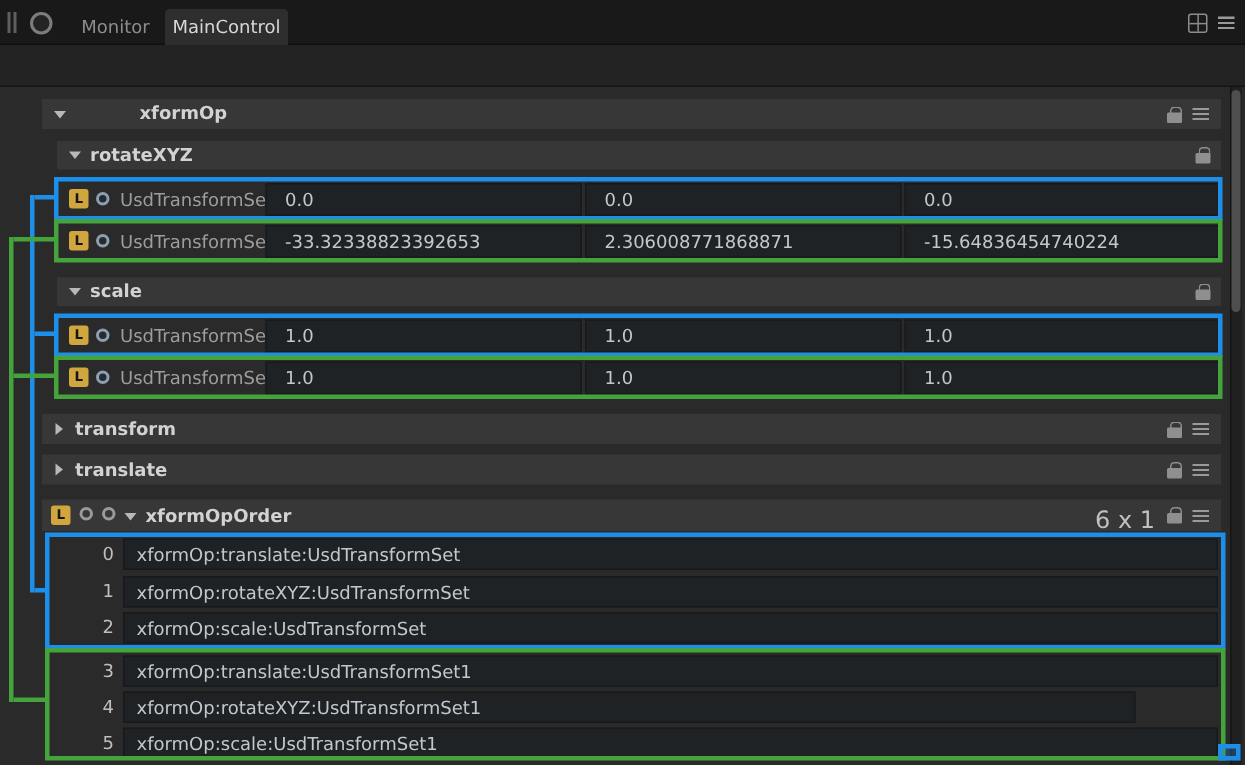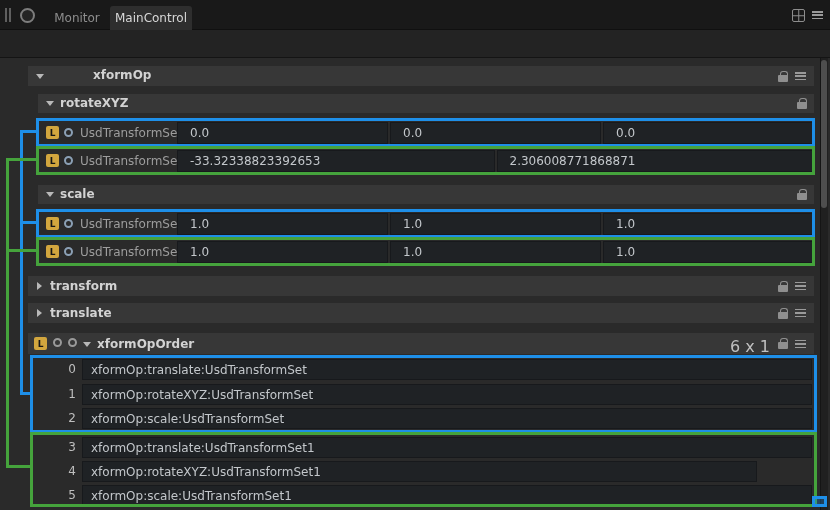--- a/index.html
+++ b/index.html
@@ -141,20 +141,21 @@
     </div>
   </div>
 
   <div>
     <span class="lbadge" style="left:46px;top:154px;">L</span>
     <span class="ring" style="left:64px;top:156px;"></span>
     <span class="rowlabel" style="left:80px;top:150px;">UsdTransformSet1</span>
     <div class="fields3" style="left:177px;top:150px;width:637px;">
       <div class="field">-33.32338823392653</div>
       <div class="field">2.306008771868871</div>
+      <div class="field">-15.64836454740224</div>
     </div>
   </div>
 
   <div class="hdr" style="left:38px;top:185px;width:776px;height:19px;">
     <span class="tri-d" style="left:8px;top:7px;"></span>
     <span class="hdr-label" style="left:22px;top:2px;">scale</span>
     <span class="lock" style="right:7px;top:8px;"></span>
   </div>
 
   <div>

